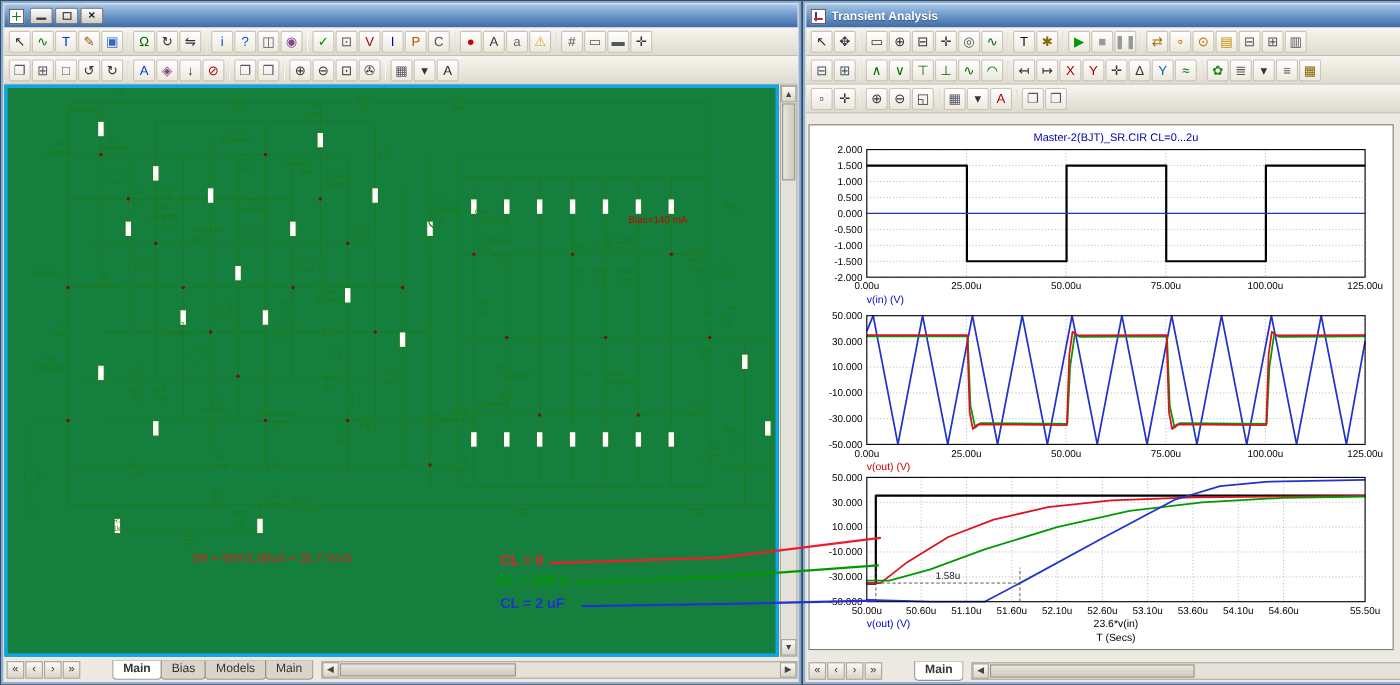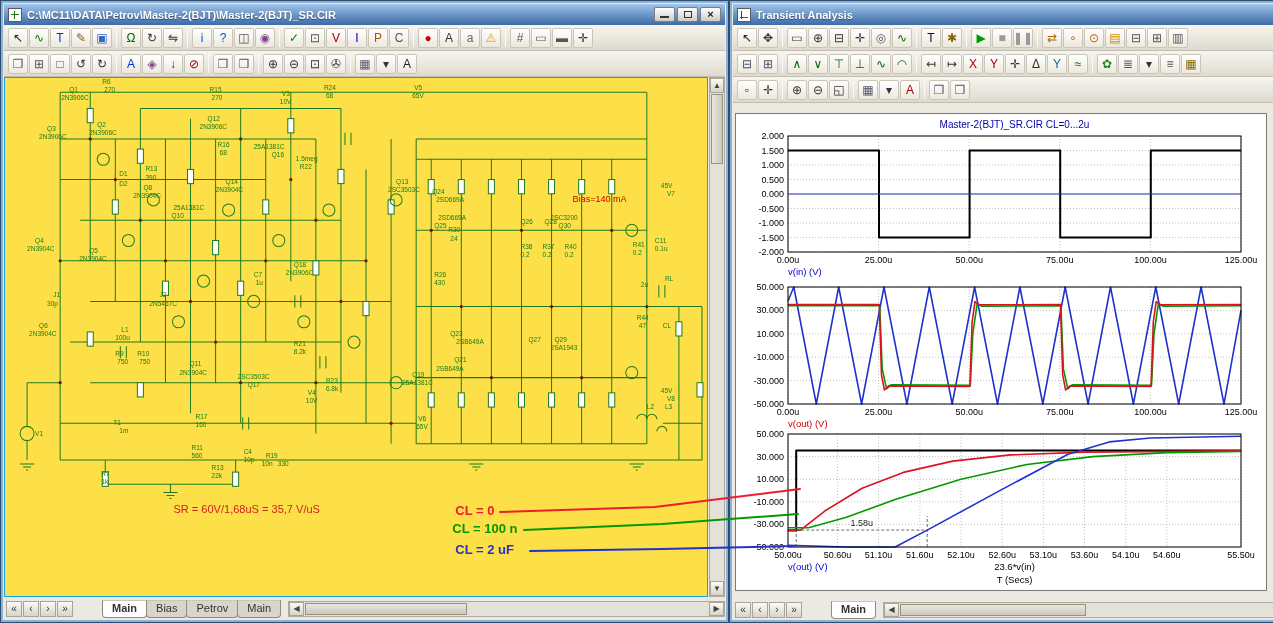--- a/index.html
+++ b/index.html
@@ -33,21 +33,21 @@
 
   .toolbar { position:absolute; left:3px; right:3px; height:26px; display:flex; align-items:center;
     gap:1px; padding:0 4px; background:linear-gradient(#f7f5ef,#dedace);
     border-bottom:1px solid #c2beb2; }
   .tbtn { width:20px; height:20px; flex:0 0 auto; display:flex; align-items:center; justify-content:center;
     font-size:12px; line-height:1; background:linear-gradient(#ffffff,#ece8dd);
     border:1px solid #c9c5b9; border-radius:2px; cursor:default; overflow:hidden; }
   .tsep { width:1px; height:18px; background:#b4b0a4; border-right:1px solid #fbfaf6; margin:0 3px; flex:0 0 auto;}
 
   .schem-wrap { position:absolute; left:3px; top:76px; right:3px; bottom:25px; display:flex; }
-  .schem-area { flex:1; background:#fde047; border:1px solid #0ea5e9; position:relative; overflow:hidden;text-decoration:underline; }
+  .schem-area { flex:1; background:#15803d; border:3px solid #0ea5e9; position:relative; overflow:hidden;text-decoration:underline; }
   .schem-area svg { width:100%; height:100%; display:block; }
 
   .vscroll { width:16px; margin-left:1px; background:#e4e1d8; border:1px solid #aeaa9e;
     display:flex; flex-direction:column; }
   .sarrow { height:15px; width:100%; background:linear-gradient(#fbfaf6,#d8d4c8); border:1px solid #a8a498;
     font-size:8px; line-height:13px; text-align:center; color:#444; flex:0 0 auto; }
   .vthumb { height:70px; margin:1px; background:linear-gradient(90deg,#e9e6de,#cdc9bd); border:1px solid #96927f; }
   .vfill { flex:1; }
 
   .tabrow { position:absolute; left:3px; right:3px; bottom:3px; height:21px; background:#ece9e2;
@@ -72,21 +72,20 @@
     pointer-events:none; z-index:40; }
 </style>
 </head>
 <body>
 
 <div class="desktop">
 
   <section class="win left">
     <header class="titlebar">
       <span class="w-icon"></span>
-      <span class="w-title">C:\MC11\DATA\Petrov\Master-2(BJT)\Master-2(BJT)_SR.CIR</span>
       <span class="w-btns">
         <span class="wb">
             <span class="gl-min"></span>
           </span>
         <span class="wb">
             <span class="gl-res"></span>
           </span>
         <span class="wb closebtn">×</span>
       </span>
     </header>
@@ -393,21 +392,21 @@
       </div>
     </div>
 
     <footer class="tabrow">
       <span class="navbtn">«</span>
       <span class="navbtn">‹</span>
       <span class="navbtn">›</span>
       <span class="navbtn">»</span>
       <span class="tab active">Main</span>
       <span class="tab">Bias</span>
-      <span class="tab">Petrov</span>
+      <span class="tab">Models</span>
       <span class="tab">Main</span>
       <span class="hscroll">
         <span class="sarrow">◀</span>
         <span class="htrack">
             <span class="hthumb"></span>
           </span>
         <span class="sarrow">▶</span>
       </span>
     </footer>
   </section>

